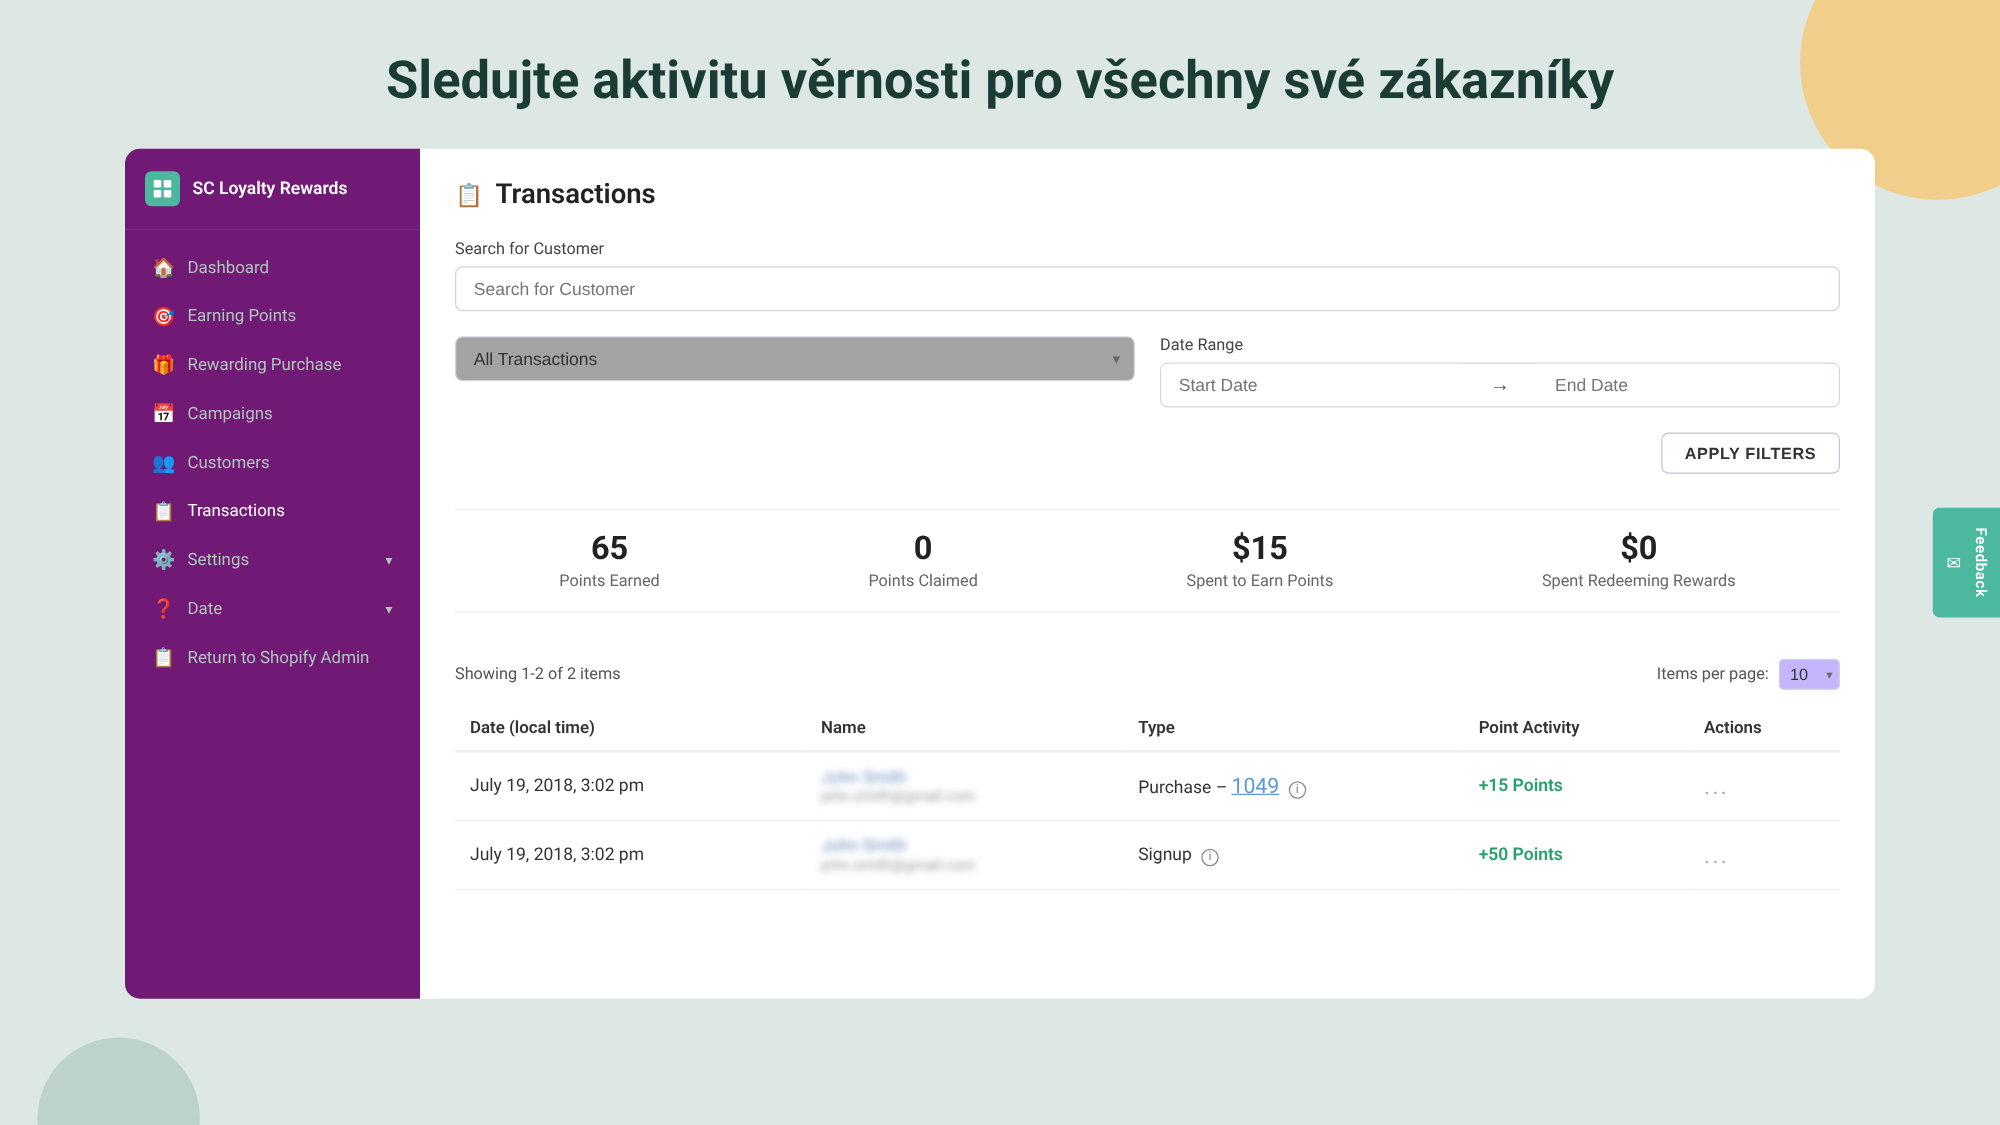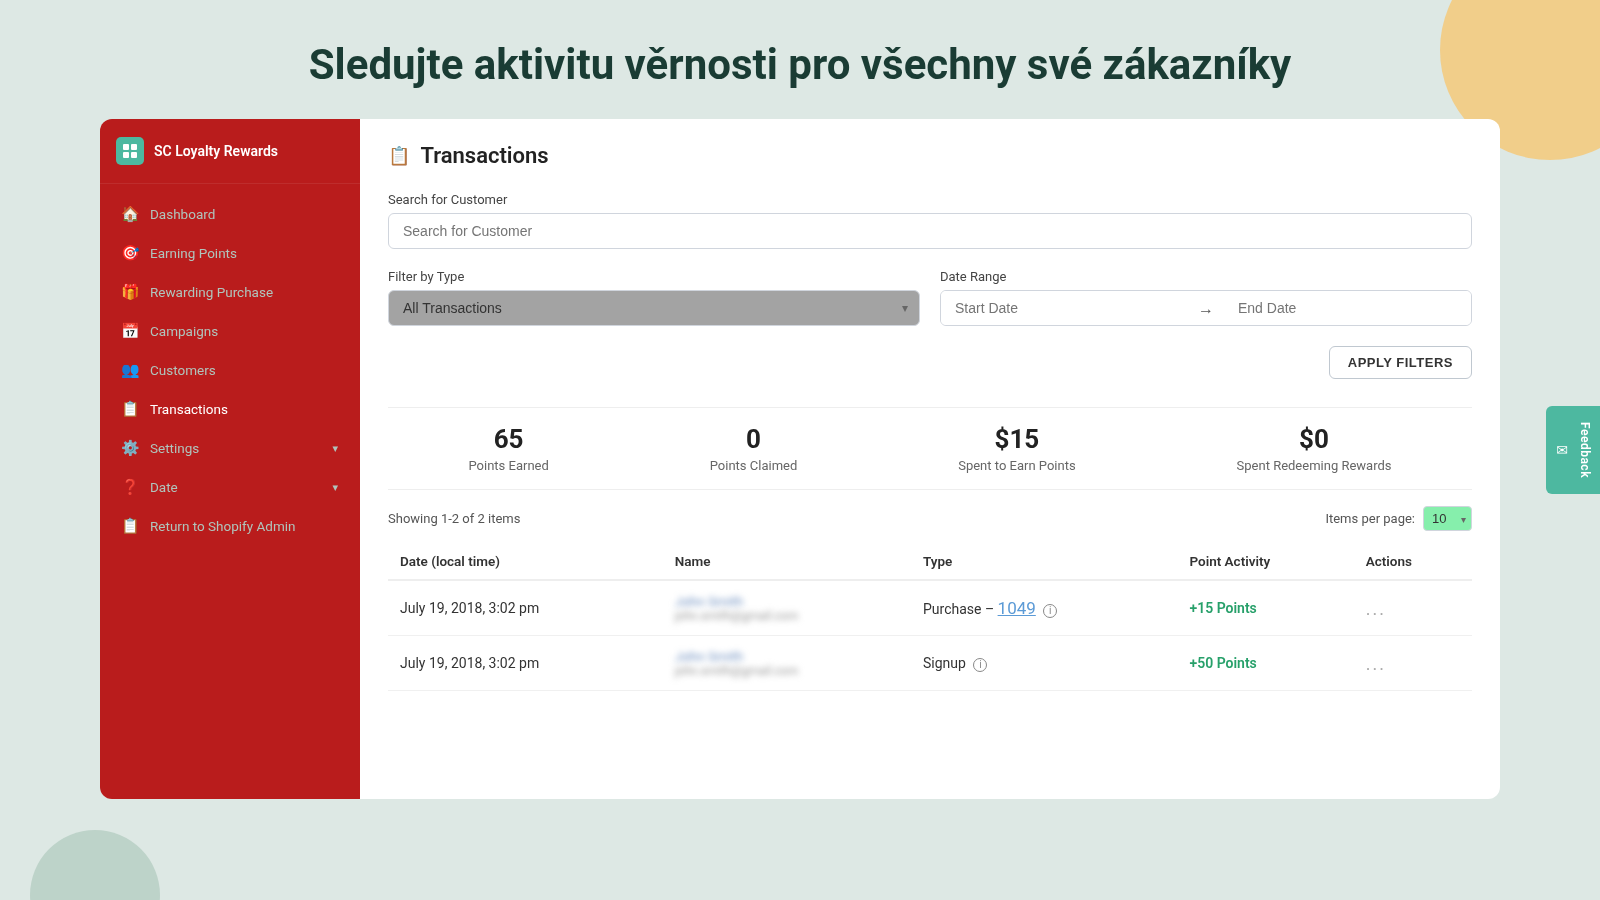--- a/index.html
+++ b/index.html
@@ -52,22 +52,22 @@
       display: flex;
       gap: 0;
       padding: 0 100px;
       height: 680px;
       position: relative;
       z-index: 1;
     }
 
     
     .sidebar {
-      width: 260px;
-      background-color: #b91c1c;
+      width: 236px;
+      background-color: #701a75;
       border-radius: 12px 0 0 12px;
       padding: 0;
       flex-shrink: 0;
       overflow: hidden;
     }
 
     .sidebar-logo {
       display: flex;
       align-items: center;
       gap: 10px;
@@ -227,21 +227,21 @@
       top: 50%;
       transform: translateY(-50%);
       color: #666;
       font-size: 12px;
       pointer-events: none;
     }
 
     .date-range-wrapper {
       display: flex;
       align-items: center;
-      gap: 0;
+      gap: 12px;
       border: 1px solid #d0d5dd;
       border-radius: 6px;
       overflow: hidden;
     }
 
     .date-input {
       flex: 1;
       padding: 9px 14px;
       border: none;
       font-size: 14px;
@@ -271,21 +271,21 @@
       font-weight: 600;
       color: #333;
       cursor: pointer;
       letter-spacing: 0.5px;
     }
 
     
     .stats-row {
       display: flex;
       justify-content: space-around;
-      margin-bottom: 16px;
+      margin-bottom: 37px;
       padding: 16px 0;
       border-top: 1px solid #eee;
       border-bottom: 1px solid #eee;
     }
 
     .stat-item {
       text-align: center;
     }
 
     .stat-value {
@@ -322,21 +322,21 @@
       color: #555;
     }
 
     .items-select {
       padding: 4px 24px 4px 8px;
       border: 1px solid #d0d5dd;
       border-radius: 4px;
       font-size: 13px;
       color: #333;
       appearance: none;
-      background: #86efac;
+      background: #c4b5fd;
       cursor: pointer;
       outline: none;
     }
 
     .items-select-wrapper {
       position: relative;
     }
 
     .items-select-arrow {
       position: absolute;
@@ -520,21 +520,20 @@
       <h2>Transactions</h2>
     </div>
 
     <div class="search-section">
       <div class="search-label">Search for Customer</div>
       <input type="text" class="search-input" placeholder="Search for Customer" style="">
     </div>
 
     <div class="filters-row">
       <div class="filter-group">
-        <div class="filter-label">Filter by Type</div>
         <div class="filter-select-wrapper">
           <select class="filter-select">
             <option>All Transactions</option>
             <option>Purchase</option>
             <option>Signup</option>
             <option>Redemption</option>
           </select>
           <span class="filter-select-arrow">▾</span>
         </div>
       </div>

